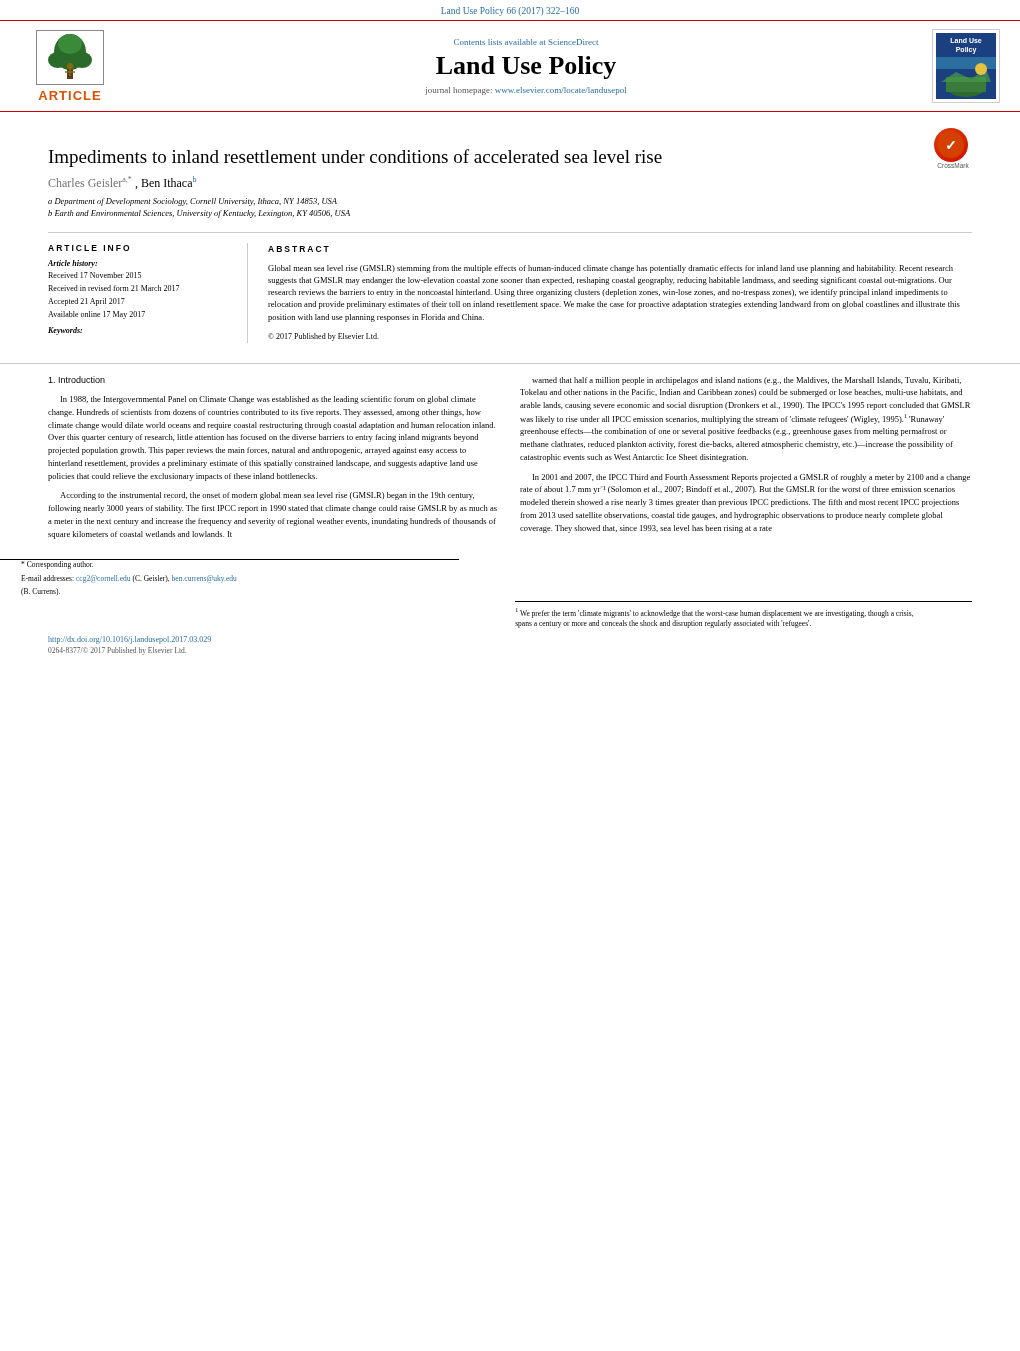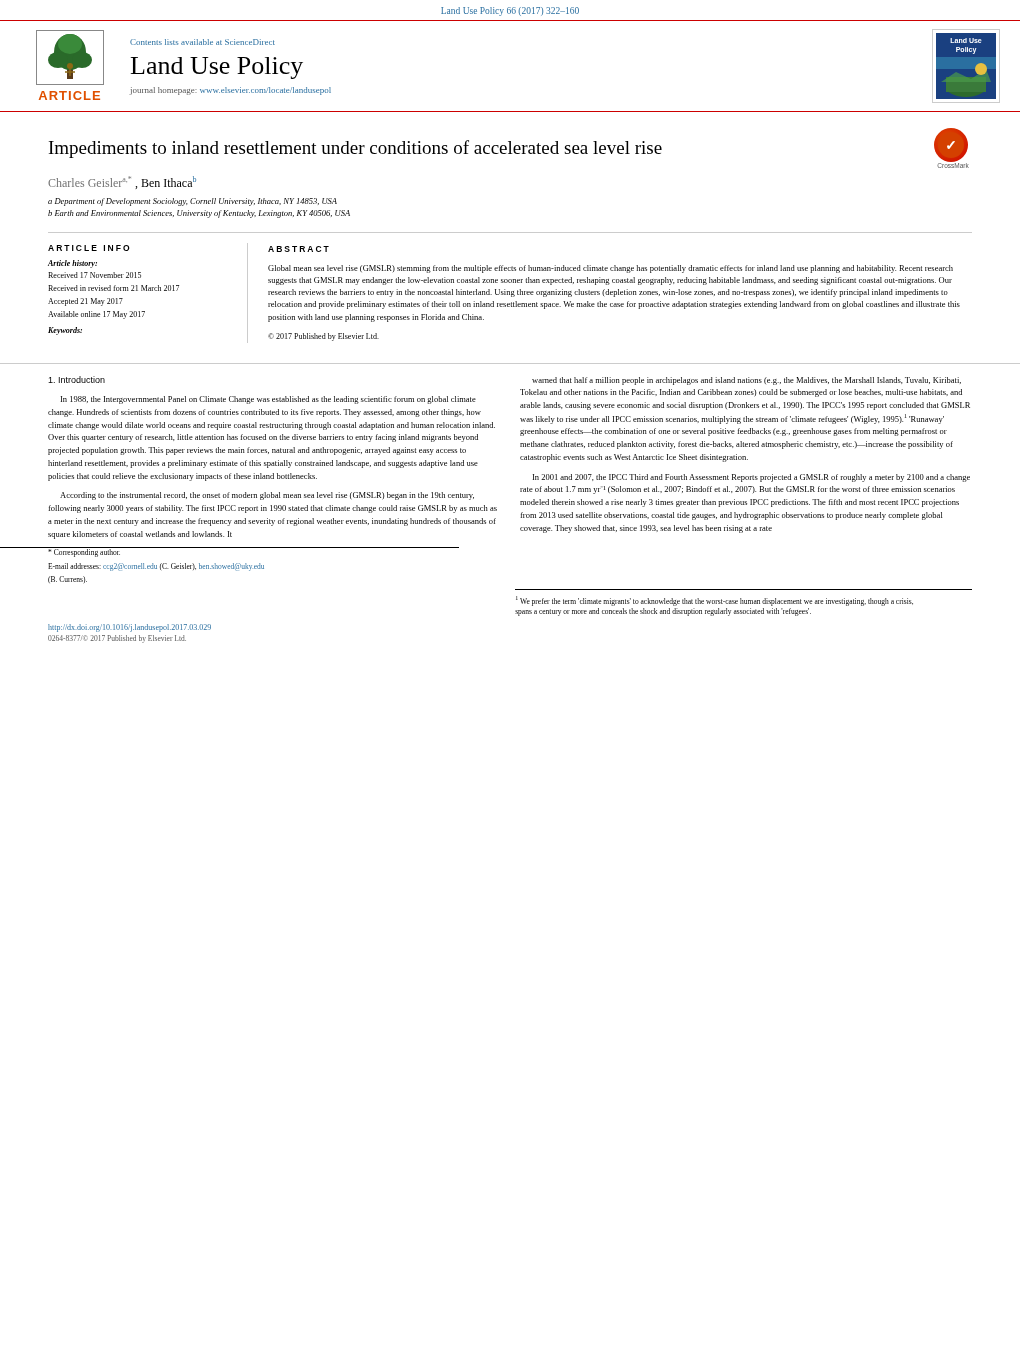--- a/index.html
+++ b/index.html
@@ -54,32 +54,32 @@
     .elsevier-name {
       color: #e05000;
       font-size: 13px;
       font-weight: bold;
       letter-spacing: 1px;
       font-family: Arial, sans-serif;
       margin-top: 3px;
     }
     .journal-center {
       flex: 1;
-      text-align: left;
+      text-align: center;
     }
     .contents-line {
       font-size: 9px;
       color: #555;
       margin-bottom: 4px;
     }
     .contents-line span { color: #2a6fa0; }
     .journal-title {
       font-size: 26px;
       font-family: 'Times New Roman', serif;
-      font-weight: normal;
+      font-weight: bold;
       color: #000;
       margin-bottom: 4px;
     }
     .journal-homepage {
       font-size: 9px;
       color: #555;
     }
     .journal-homepage a { color: #2a6fa0; text-decoration: none; }
     .land-policy-badge {
       width: 68px;
@@ -107,21 +107,21 @@
       font-size: 7px;
       color: #fff;
       overflow: hidden;
     }
     
     .article-area {
       padding: 14px 48px 10px 48px;
     }
     .article-title-section {
       display: flex;
-      align-items: center;
+      align-items: flex-end;
       gap: 16px;
       margin-bottom: 6px;
     }
     .article-title {
       font-size: 19px;
       font-weight: normal;
       font-family: 'Times New Roman', serif;
       flex: 1;
       line-height: 1.35;
     }
@@ -224,22 +224,22 @@
       font-size: 9px;
       margin-bottom: 6px;
       font-family: Arial, sans-serif;
     }
     .body-paragraph {
       margin-bottom: 7px;
       text-indent: 12px;
     }
     
     .footnotes-area {
-      padding: 0 48px;
-      margin-top: 0;
+      padding: 0 21px;
+      margin-top: 12px;
       border-top: 1px solid #000;
       width: 45%;
       font-size: 7.5px;
       line-height: 1.4;
     }
     .footnote-line { margin-bottom: 3px; }
     .doi-line {
       padding: 6px 48px 2px 48px;
       font-size: 8px;
       color: #2a6fa0;
@@ -334,21 +334,21 @@
     <div class="affil-line">b Earth and Environmental Sciences, University of Kentucky, Lexington, KY 40506, USA</div>
 
     <div class="two-col">
 
       <div class="article-info-col">
         <div class="section-heading-small">ARTICLE INFO</div>
         <div class="info-subsection-title">Article history:</div>
         <div class="info-dates">
           <div>Received 17 November 2015</div>
           <div>Received in revised form 21 March 2017</div>
-          <div>Accepted 21 May 2017</div>
+          <div>Accepted 21 April 2017</div>
           <div>Available online 17 May 2017</div>
         </div>
         <div class="info-subsection-title">Keywords:</div>
       </div>
 
       <div class="abstract-col">
         <div class="section-heading-small">ABSTRACT</div>
         <div>Global mean sea level rise (GMSLR) stemming from the multiple effects of human-induced climate change has potentially dramatic effects for inland land use planning and habitability. Recent research suggests that GMSLR may endanger the low-elevation coastal zone sooner than expected, reshaping coastal geography, reducing habitable landmass, and seeding significant coastal out-migrations. Our research reviews the barriers to entry in the noncoastal hinterland. Using three organizing clusters (depletion zones, win-lose zones, and no-trespass zones), we identify principal inland impediments to relocation and provide preliminary estimates of their toll on inland resettlement space. We make the case for proactive adaptation strategies extending landward from on global coastlines and illustrate this position with land use planning responses in Florida and China.</div>
         <div class="copyright-line">© 2017 Published by Elsevier Ltd.</div>
       </div>
@@ -376,21 +376,21 @@
   </div>
 
   <div class="footnotes-area">
     <div class="footnote-line">
       <span>* Corresponding author.</span>
     </div>
     <div class="footnote-line">
       <span>E-mail addresses:</span>
       <a style="color:#2a6fa0;"><span>ccg2@cornell.edu</span></a>
       <span>(C. Geisler),</span>
-      <a style="color:#2a6fa0;"><span>ben.showed@uky.edu</span></a>
+      <a style="color:#2a6fa0;"><span>ben.currens@uky.edu</span></a>
     </div>
     <div class="footnote-line">
       <span>(B. Currens).</span>
     </div>
   </div>
 
   <div style="padding: 0 48px 0 0; display:flex; justify-content:flex-end;">
     <div style="width:47%; font-size:7.5px; line-height:1.4; padding-right:48px; border-top:1px solid #000; padding-top:4px;">
       <sup class="superscript">1</sup>
       <span>We prefer the term 'climate migrants' to acknowledge that the worst-case human displacement we are investigating, though a crisis, spans a century or more and conceals the shock and disruption regularly associated with 'refugees'.</span>

